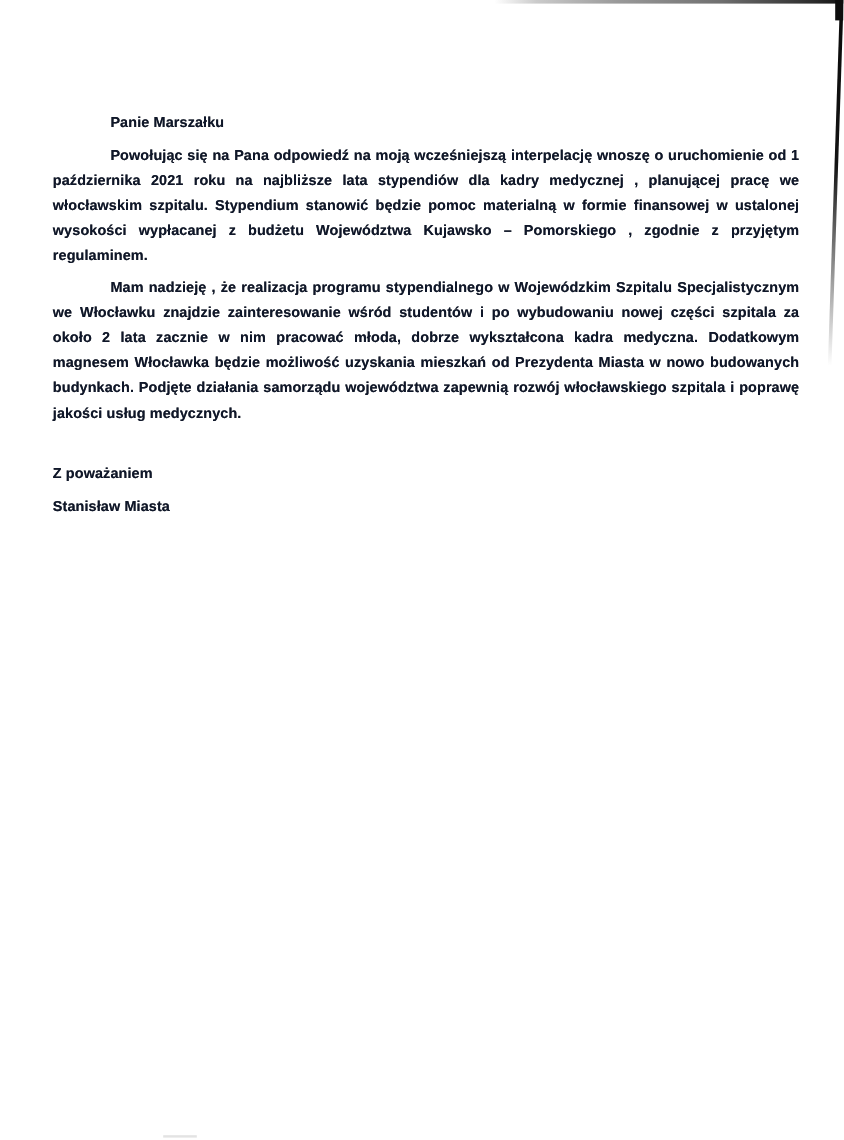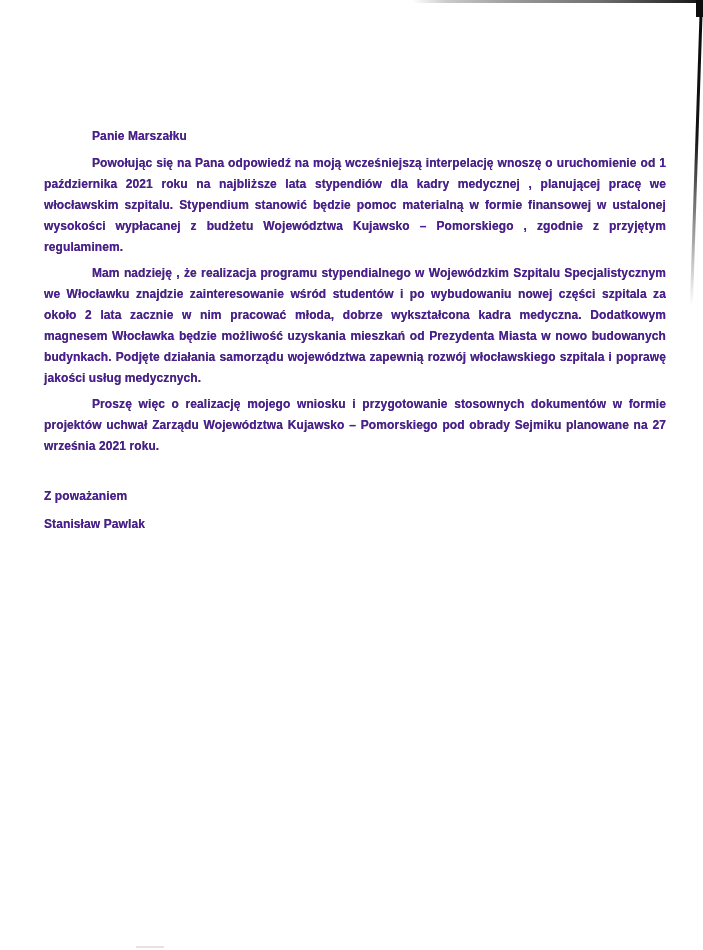--- a/index.html
+++ b/index.html
@@ -14,27 +14,26 @@
     background: #ffffff;
     overflow: hidden;
     font-family: "Liberation Sans", sans-serif;
   }
   
   .letter {
     position: absolute;
     left: 44px;
     top: 92px;
     width: 622px;
-    color: #4c1d95;
+    color: #0f172a;
     font-size: 12px;
     line-height: 21px;
     font-weight: bold;
     letter-spacing: 0.1px;
     text-shadow: 0 0 0.4px rgba(25,25,25,0.75);
-    margin-top: 34px;
   }
   .salutation {
     margin: 0 0 6px 0;
     text-indent: 48px;
   }
   .para {
     margin: 0 0 5px 0;
     text-indent: 48px;
     text-align: justify;
   }
@@ -104,21 +103,20 @@
   <div class="artifact-corner-blob"></div>
   <div class="artifact-bottom-mark"></div>
 
   <div class="letter">
     <p class="salutation">Panie Marszałku</p>
 
     <p class="para">Powołując się na Pana odpowiedź na moją wcześniejszą interpelację wnoszę o uruchomienie od 1 października 2021 roku na najbliższe lata stypendiów dla kadry medycznej , planującej pracę we włocławskim szpitalu.  Stypendium stanowić będzie pomoc materialną w formie finansowej w ustalonej wysokości wypłacanej z budżetu Województwa Kujawsko – Pomorskiego , zgodnie z przyjętym regulaminem.</p>
 
     <p class="para">Mam nadzieję , że realizacja programu stypendialnego w Wojewódzkim Szpitalu Specjalistycznym we Włocławku znajdzie zainteresowanie wśród studentów i po wybudowaniu nowej części szpitala za około 2 lata zacznie w nim pracować młoda, dobrze wykształcona kadra medyczna. Dodatkowym magnesem Włocławka będzie możliwość uzyskania mieszkań od Prezydenta Miasta w nowo budowanych budynkach. Podjęte działania samorządu województwa zapewnią rozwój włocławskiego szpitala i poprawę jakości usług medycznych.</p>
 
-    <p class="para">Proszę więc o realizację mojego wniosku i przygotowanie stosownych dokumentów w formie projektów uchwał Zarządu Województwa Kujawsko – Pomorskiego pod obrady Sejmiku planowane na 27 września 2021 roku.</p>
 
     <div class="closing">
       <p class="valediction">Z poważaniem</p>
-      <p class="signature">Stanisław Pawlak</p>
+      <p class="signature">Stanisław Miasta</p>
     </div>
   </div>
 
 </div>
 
 </body></html>

